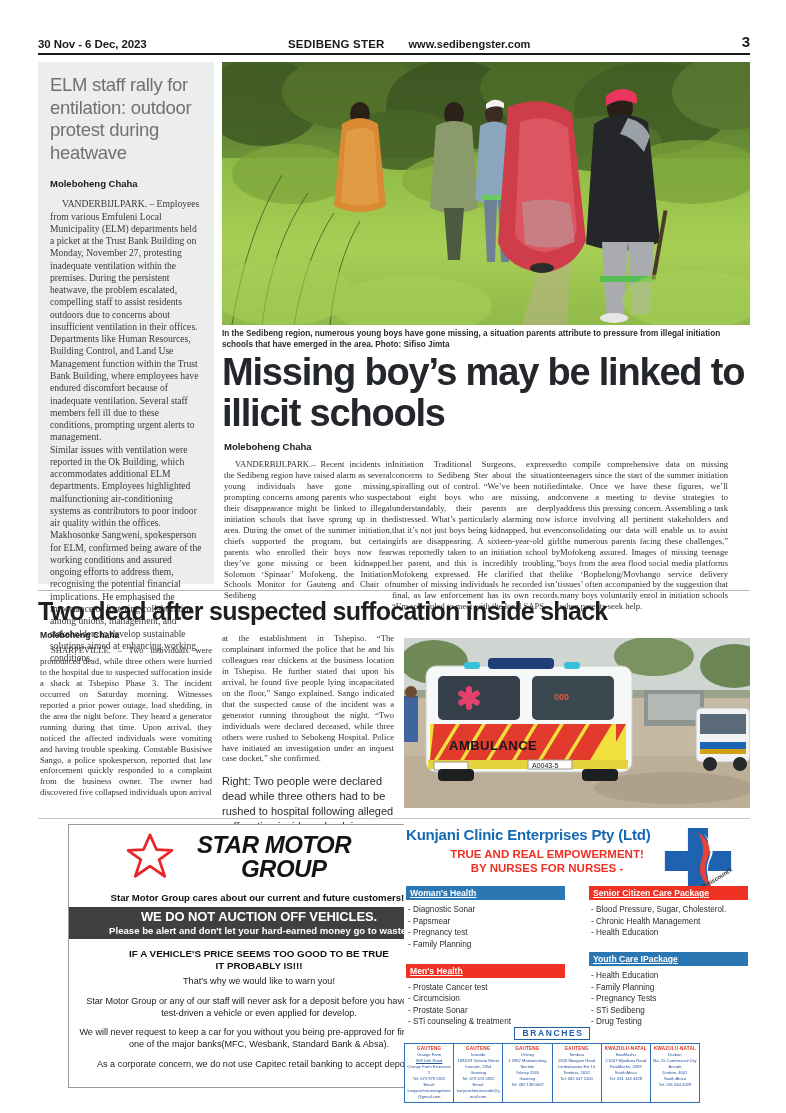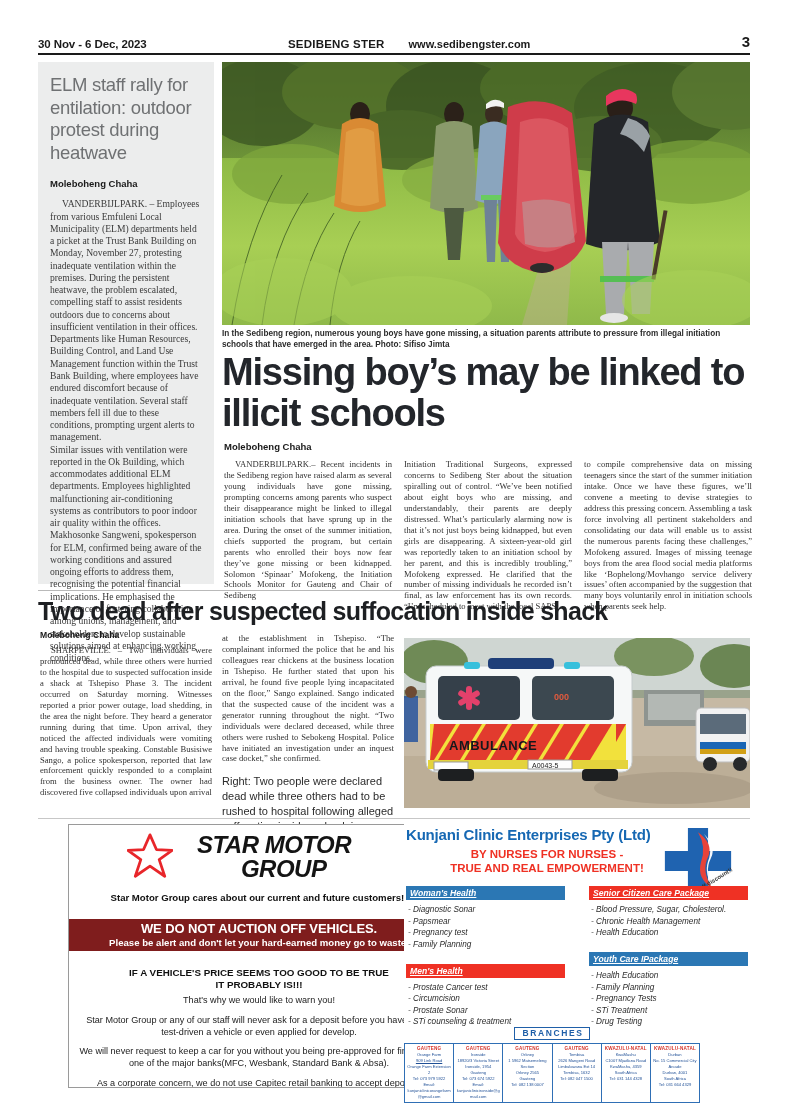--- a/index.html
+++ b/index.html
@@ -129,21 +129,21 @@
     left: 224px; top: 441px;
     font-size: 9.5px;
     font-weight: bold;
     color: #1a1a1a;
   }
   .main-cols {
     position: absolute;
     left: 224px; top: 459px;
     width: 528px;
     display: flex;
-    gap: 12px;
+    gap: 0;
   }
   .main-cols .col {
     width: 168px;
     font-family: "Liberation Serif", serif;
     font-size: 8.6px;
     line-height: 1.275;
     color: #313131;
     text-align: justify;
   }
   .main-cols .col p { margin: 0; }
@@ -269,24 +269,24 @@
     line-height: 1.02;
     padding-left: 44px;
   }
   .star-cares {
     font-size: 9.6px;
     font-weight: bold;
     color: #111;
     margin: 7px 0 1px 0;
   }
   .star-redbar {
-    background: #7f1d1d;
+    background: #404040;
     color: #ffffff;
     padding: 2px 0 3px 0;
-    margin: 16px -6px;
+    margin: 4px -6px;
   }
   .star-redbar .l1 {
     font-size: 13px;
     font-weight: bold;
     letter-spacing: -0.1px;
   }
   .star-redbar .l2 {
     font-size: 9.6px;
     font-weight: bold;
     margin-top: 1px;
@@ -342,21 +342,20 @@
     transform: rotate(-32deg);
     line-height: 1.1;
     text-align: center;
   }
   .kj-cols {
     position: absolute;
     left: 2px; top: 62px;
     width: 342px;
     display: flex;
     gap: 24px;
-    font-style: italic;
   }
   .kj-col { width: 165px; }
   .kj-head {
     font-size: 8.6px;
     font-weight: bold;
     color: #ffffff;
     padding: 2px 4px;
     text-decoration: underline;
     margin-bottom: 4px;
   }
@@ -636,22 +635,22 @@
     <div class="star-p" style="margin-top:4px;">That's why we would like to warn you!</div>
     <div class="star-p">Star Motor Group or any of our staff will never ask for a deposit before you have seen, test-driven a vehicle or even applied for develop.</div>
     <div class="star-p">We will never request to keep a car for you without you being pre-approved for finance by one of the major banks(MFC, Wesbank, Standard Bank &amp; Absa).</div>
     <div class="star-p">As a corporate concern, we do not use Capitec retail banking to accept deposits.</div>
 
   </div>
 
   <div class="ad-kunjani">
     <div class="kj-title">Kunjani Clinic Enterprises Pty (Ltd)</div>
     <div class="kj-sub">
+      <div>TRUE AND REAL EMPOWERMENT!</div>
       <div>BY NURSES FOR NURSES  -</div>
-      <div>TRUE AND REAL EMPOWERMENT!</div>
     </div>
     <svg class="kj-cross" viewBox="0 0 100 100">
       <path d="M36 4 h28 v32 h32 v28 h-32 v32 h-28 v-32 h-32 v-28 h32 Z" fill="#1f63b0"></path>
       <path d="M50 10 q22 16 14 34 q-10 20 6 44 q-22 -14 -16 -36 q8 -22 -4 -42 Z" fill="#e8433a"></path>
       <path d="M58 12 q18 18 10 34 q-10 20 4 40 q-14 -16 -8 -36 q8 -20 -6 -38 Z" fill="#ffffff" opacity="0.95"></path>
     </svg>
     <div class="kj-discount">10%
 Off discount!!</div>
 
     <div class="kj-cols">
@@ -671,21 +670,21 @@
       <div class="kj-col">
         <div class="kj-head red">Senior Citizen Care Package</div>
         <div class="kj-item">- Blood Pressure, Sugar, Cholesterol.</div>
         <div class="kj-item">- Chronic Health Management</div>
         <div class="kj-item">- Health Education</div>
         <div class="kj-gap"></div>
         <div class="kj-head blue">Youth Care IPackage</div>
         <div class="kj-item">- Health Education</div>
         <div class="kj-item">- Family Planning</div>
         <div class="kj-item">- Pregnancy Tests</div>
-        <div class="kj-item">- STi Treatment</div>
+        <div class="kj-item">- STi Sedibeng</div>
         <div class="kj-item">- Drug Testing</div>
       </div>
     </div>
   </div>
 
   <div class="branches-wrap">
     <div class="branches-title">
       <span>BRANCHES</span>
     </div>
     <div class="branches-table">

